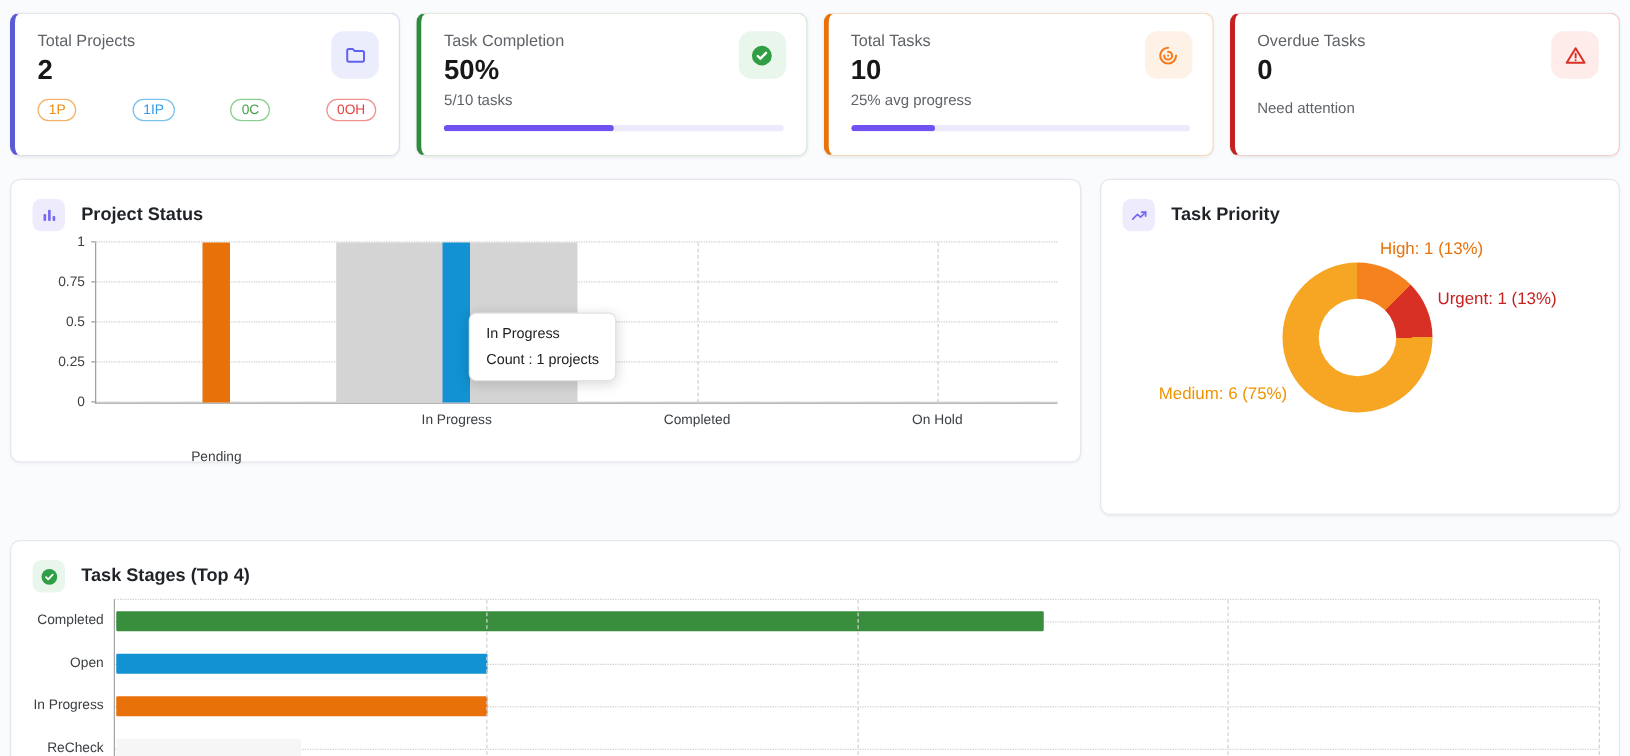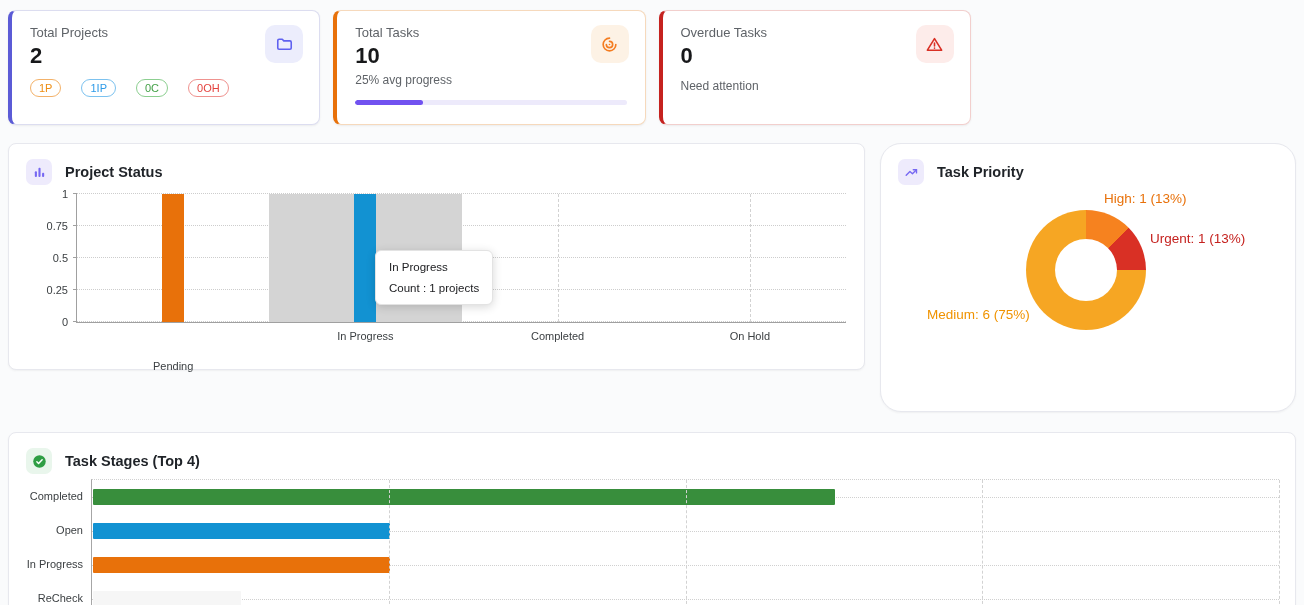--- a/index.html
+++ b/index.html
@@ -7,21 +7,21 @@
   body { font-family: "Liberation Sans", sans-serif; background:#fafbfc; overflow:hidden; }
   .page { width:1304px; height:605px; padding:10px 8px; overflow:hidden; }
 
   
   .stats-row { display:grid; grid-template-columns:repeat(4,1fr); gap:13px; }
   .stat-card { position:relative; background:#fff; border:1px solid #e4e6ef; border-left:4px solid #888;
                border-radius:8px; height:115px; padding:14px 18px; box-shadow:0 1px 2px rgba(60,64,67,.08); }
   .stat-label { font-size:13px; color:#5f6368; }
   .stat-value { font-size:22px; font-weight:bold; color:#17181a; margin-top:3px; }
   .stat-sub { font-size:12px; color:#5f6368; margin-top:4px; }
-  .badge-row { display:flex; gap:20px; margin-top:10px; }
+  .badge-row { display:flex; gap:2px; margin-top:10px;justify-content:space-between; }
   .badge { font-size:11px; padding:2px 8px; border:1px solid #ccc; border-radius:999px; background:#fff; }
   .icon-box { position:absolute; top:14px; right:16px; width:38px; height:38px; border-radius:10px;
               display:flex; align-items:center; justify-content:center; }
   .icon-box svg { width:19px; height:19px; }
   .progress-track { margin-top:13px; height:5px; border-radius:99px; background:#edeafb; overflow:hidden; }
   .progress-fill { height:100%; border-radius:99px; background:#7152f0; }
 
   
   .card { background:#fff; border:1px solid #e7e8ee; border-radius:8px; box-shadow:0 1px 2px rgba(60,64,67,.06); position:relative; }
   .mid-row { display:flex; gap:15px; margin-top:18px; }
@@ -40,21 +40,21 @@
   .vbar { position:absolute; bottom:0; width:22px; transform:translateX(-50%); }
   .ytick-label { position:absolute; right:calc(100% + 9px); transform:translateY(-50%); font-size:11px; color:#3c4043; }
   .ytick-mark { position:absolute; right:100%; width:4px; border-top:1px solid #a0a0a0; }
   .xcat-label { position:absolute; top:calc(100% + 8px); transform:translateX(-50%); font-size:11px; color:#3c4043; white-space:nowrap; }
   .ps-tooltip { position:absolute; left:298px; top:56px; background:#fff; border:1px solid #e3e3e3; border-radius:6px;
                 padding:10px 13px; box-shadow:0 2px 10px rgba(0,0,0,.16); z-index:5; min-width:96px; }
   .ps-tooltip .tt1 { font-size:11.5px; color:#202124; }
   .ps-tooltip .tt2 { font-size:11.5px; color:#202124; margin-top:9px; white-space:nowrap; }
 
   
-  .tp-card { flex:1; height:269px;border-radius:21px; }
+  .tp-card { flex:1; height:269px; }
   .donut { position:absolute; left:145px; top:66px; width:120px; height:120px; border-radius:50%; }
   .donut::after { content:""; position:absolute; left:50%; top:50%; width:62px; height:62px; border-radius:50%;
                   background:#fff; transform:translate(-50%,-50%); }
   .donut-label { position:absolute; font-size:13.5px; white-space:nowrap; }
   .dl-0 { left:223px; top:47px; }
   .dl-1 { left:269px; top:87px; }
   .dl-2 { left:46px; top:163px; }
 
   
   .bottom-card { margin-top:20px; height:215px; }
@@ -83,20 +83,34 @@
         <span class="badge" style="color: rgb(67, 160, 71); border-color: rgb(140, 207, 144);">0C</span>
         <span class="badge" style="color: rgb(228, 66, 62); border-color: rgb(239, 146, 143);">0OH</span>
       </div>
       <div class="icon-box" style="background: rgb(236, 237, 252); color: rgb(95, 97, 240);">
         <svg viewBox="0 0 24 24" fill="none" stroke="currentColor" stroke-width="2" stroke-linejoin="round" stroke-linecap="round">
           <path d="M3.5 7a1.6 1.6 0 0 1 1.6-1.6h4.1l1.9 2h7.8A1.6 1.6 0 0 1 20.5 9v7.5a1.6 1.6 0 0 1-1.6 1.6H5.1a1.6 1.6 0 0 1-1.6-1.6z"></path>
         </svg>
       </div>
     </div>
 
+    <div class="stat-card" style="border-color: rgb(213, 232, 216) rgb(213, 232, 216) rgb(213, 232, 216) rgb(47, 138, 60);">
+      <div class="stat-label">Task Completion</div>
+      <div class="stat-value">50%</div>
+      <div class="stat-sub">5/10 tasks</div>
+      <div class="progress-track" style="background: rgb(237, 234, 251);">
+          <div class="progress-fill" style="width: 50%; background: rgb(113, 82, 240);"></div>
+        </div>
+      <div class="icon-box" style="background: rgb(233, 246, 236); color: rgb(47, 158, 68);">
+        <svg viewBox="0 0 24 24">
+            <circle cx="12" cy="12" r="10" fill="currentColor"></circle>
+            <path d="M7.8 12.4l2.7 2.7 5.7-5.9" fill="none" stroke="#fff" stroke-width="2.4" stroke-linecap="round" stroke-linejoin="round"></path>
+          </svg>
+      </div>
+    </div>
 
     <div class="stat-card" style="border-color: rgb(246, 217, 188) rgb(246, 217, 188) rgb(246, 217, 188) rgb(232, 113, 10);">
       <div class="stat-label">Total Tasks</div>
       <div class="stat-value">10</div>
       <div class="stat-sub">25% avg progress</div>
       <div class="progress-track" style="background: rgb(237, 234, 251);">
           <div class="progress-fill" style="width: 25%; background: rgb(113, 82, 240);"></div>
         </div>
       <div class="icon-box" style="background: rgb(253, 242, 229); color: rgb(244, 124, 32);">
         <svg viewBox="0 0 24 24" fill="none" stroke="currentColor" stroke-width="2.1" stroke-linecap="round">

